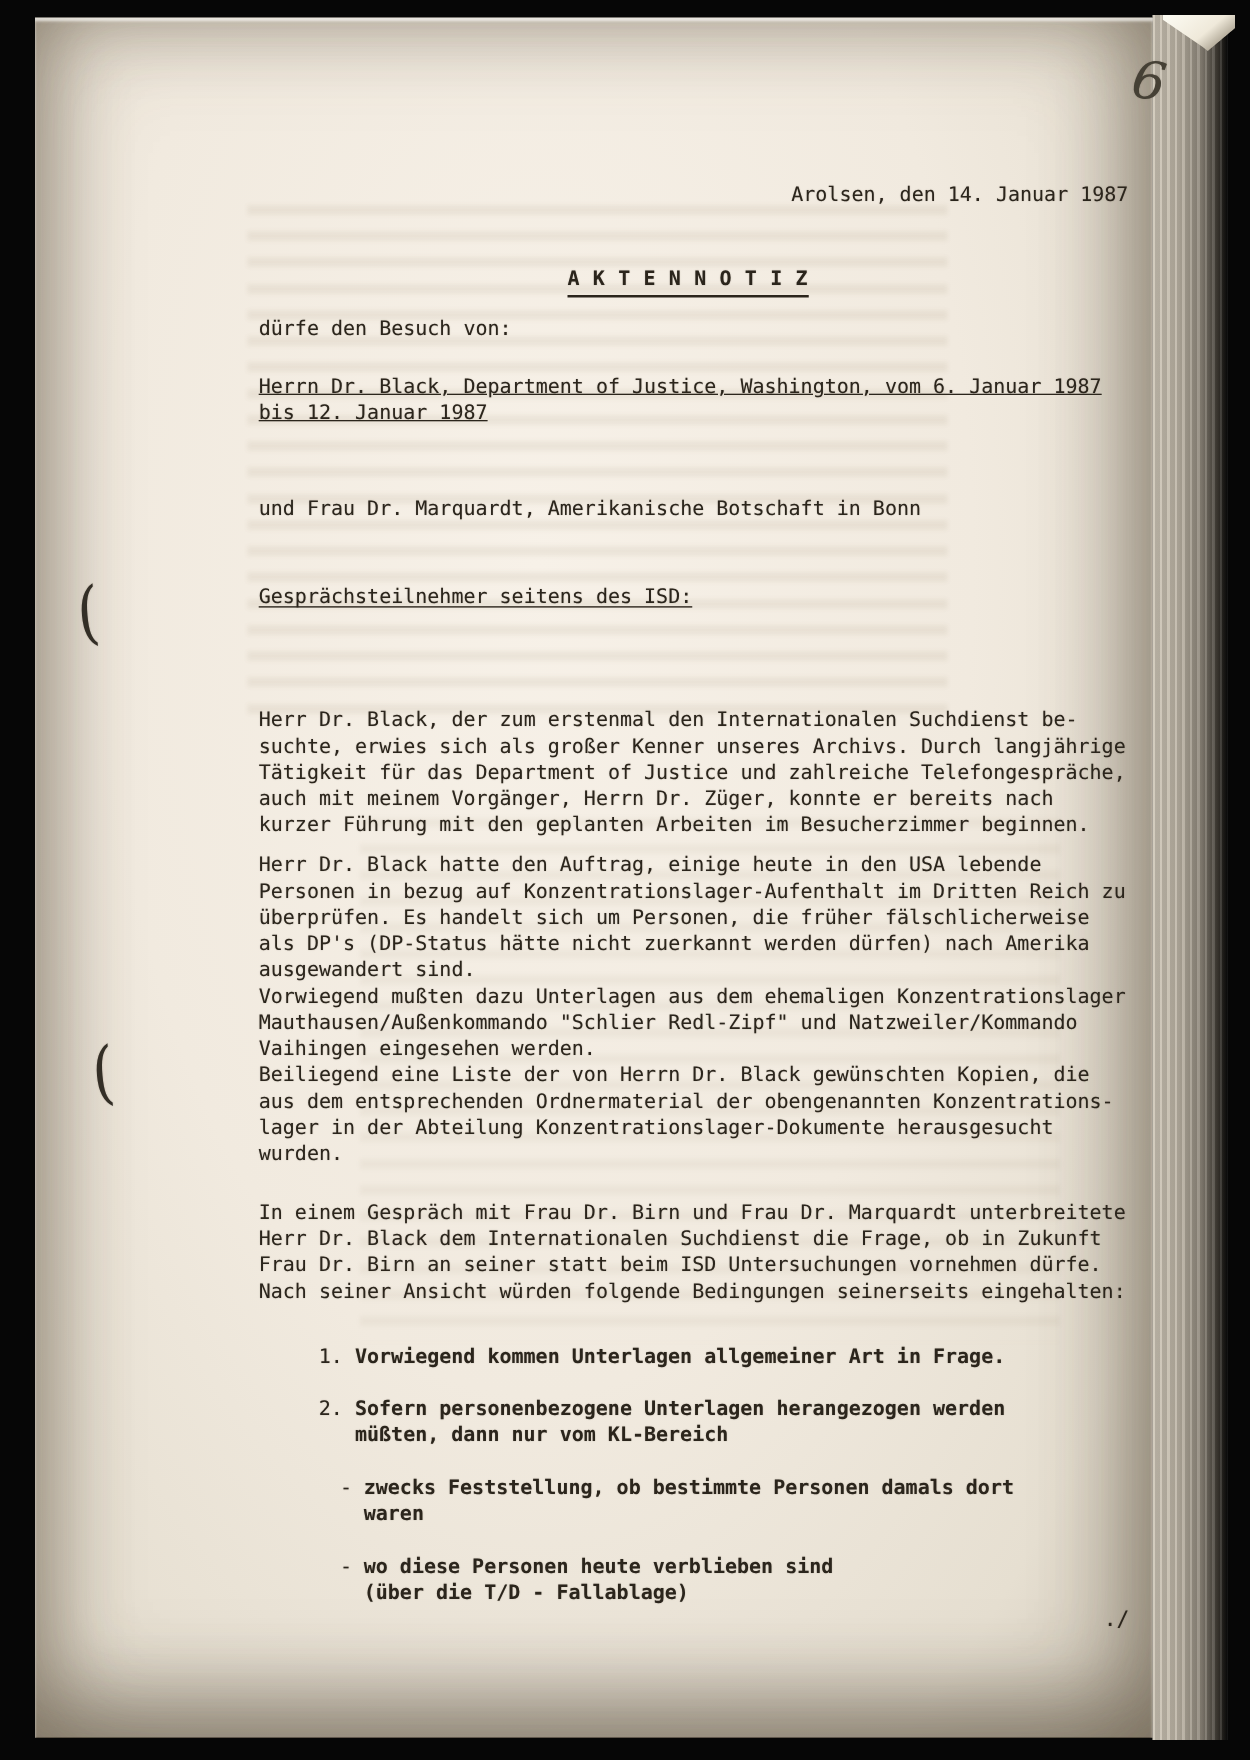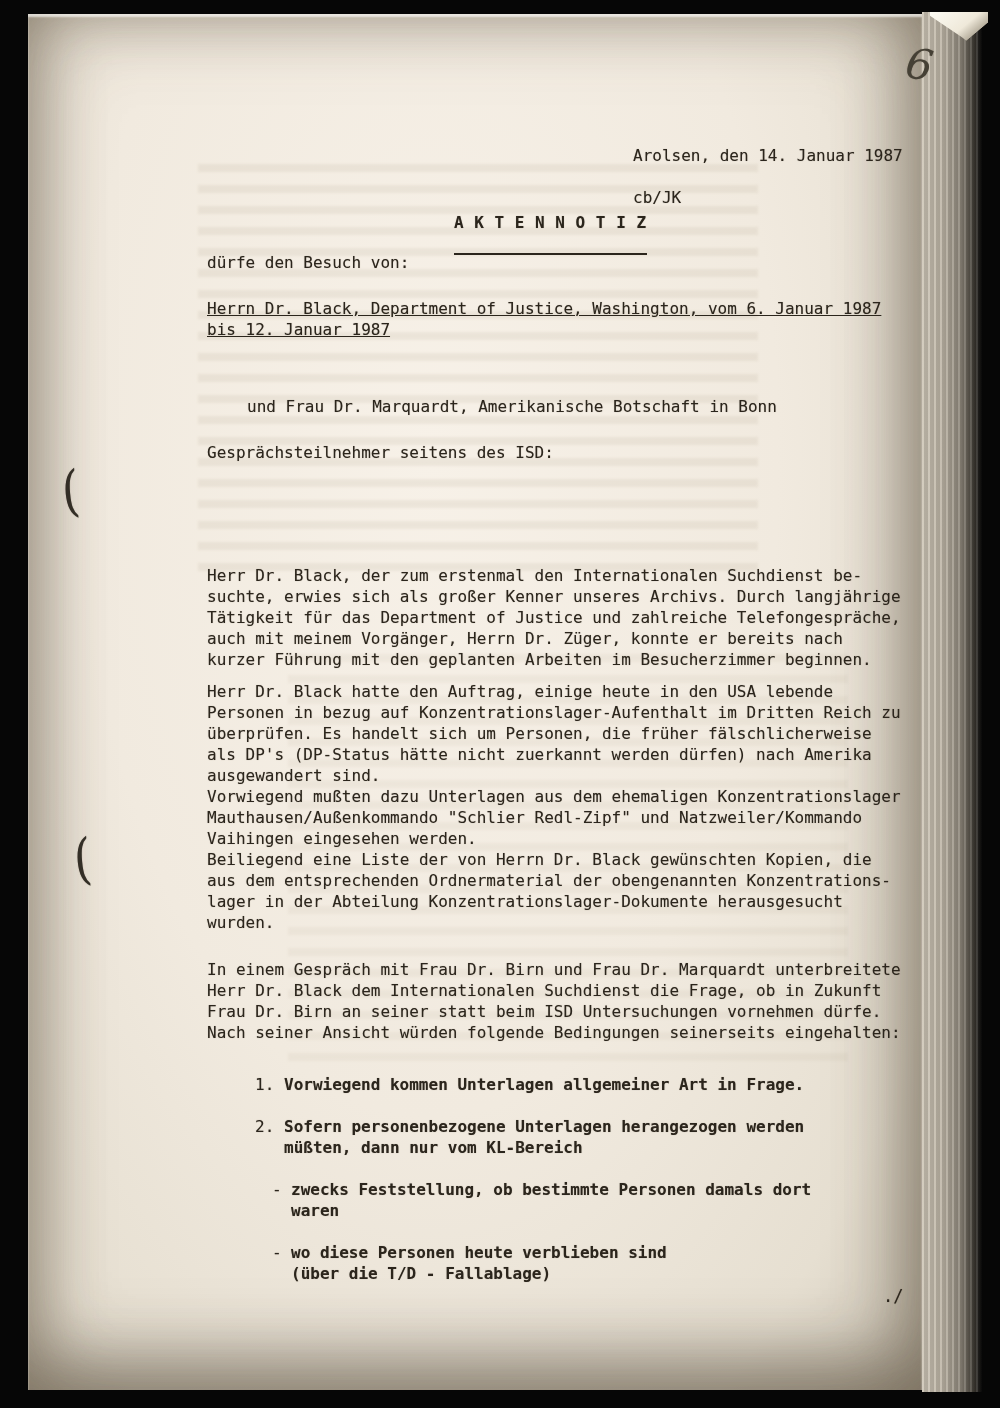--- a/index.html
+++ b/index.html
@@ -50,25 +50,26 @@
 
   .typewriter{
     font-family:"DejaVu Sans Mono","Liberation Mono",monospace;
     font-size:16px;line-height:21px;color:#2b251c;
     text-shadow:0 0 1px rgba(55,44,30,.35);
   }
   .block{position:absolute;white-space:pre-line;}
 
   .title{
     font-size:16px;letter-spacing:.5px;font-weight:bold;
-    border-bottom:2px solid #2b251c;padding-bottom:20px;
+    border-bottom:2px solid #2b251c;padding-bottom:3px;
   }
   .plabel{
-    text-underline-offset:3px;
+    text-decoration:underline;text-underline-offset:3px;
     white-space:pre;
+    margin-top:24px;
   }
   .participants-row{display:flex;gap:10px;}
   .pnames{white-space:pre-line;}
 
   .li{display:flex;}
   .li .marker{white-space:pre;flex:0 0 auto;}
   .li.num .marker{width:29px;}
   .li.dash .marker{width:19px;}
   .li .txt{white-space:pre-line;font-weight:bold;}
 
@@ -93,32 +94,31 @@
 
   <div class="page typewriter">
 
     <div class="bleed b-top"></div>
     <div class="bleed b-mid"></div>
 
     <div class="handwritten hand-num">6</div>
 
     <div class="block" style="left:605px;top:110px;">
       <div>Arolsen, den 14. Januar 1987</div>
-      <div>cb/JK</div>
     </div>
 
     <div class="block title" style="left:426px;top:198px;">A K T E N N O T I Z</div>
 
     <div class="block" style="left:179px;top:238px;">dürfe den Besuch von:</div>
 
     <div class="block" style="left:179px;top:284px;text-decoration:underline;">Herrn Dr. Black, Department of Justice, Washington, vom 6. Januar 1987
 bis 12. Januar 1987</div>
 
 
-    <div class="block" style="left:179px;top:382px;margin-left:40px;">und Frau Dr. Marquardt, Amerikanische Botschaft in Bonn</div>
+    <div class="block" style="left:179px;top:382px;">und Frau Dr. Marquardt, Amerikanische Botschaft in Bonn</div>
 
     <div class="block participants-row" style="left:179px;top:428px;">
       <span class="plabel">Gesprächsteilnehmer seitens des ISD:</span>
     </div>
 
     <div class="block" style="left:179px;top:551px;width:730px;">Herr Dr. Black, der zum erstenmal den Internationalen Suchdienst be-
 suchte, erwies sich als großer Kenner unseres Archivs. Durch langjährige
 Tätigkeit für das Department of Justice und zahlreiche Telefongespräche,
 auch mit meinem Vorgänger, Herrn Dr. Züger, konnte er bereits nach
 kurzer Führung mit den geplanten Arbeiten im Besucherzimmer beginnen.</div>

